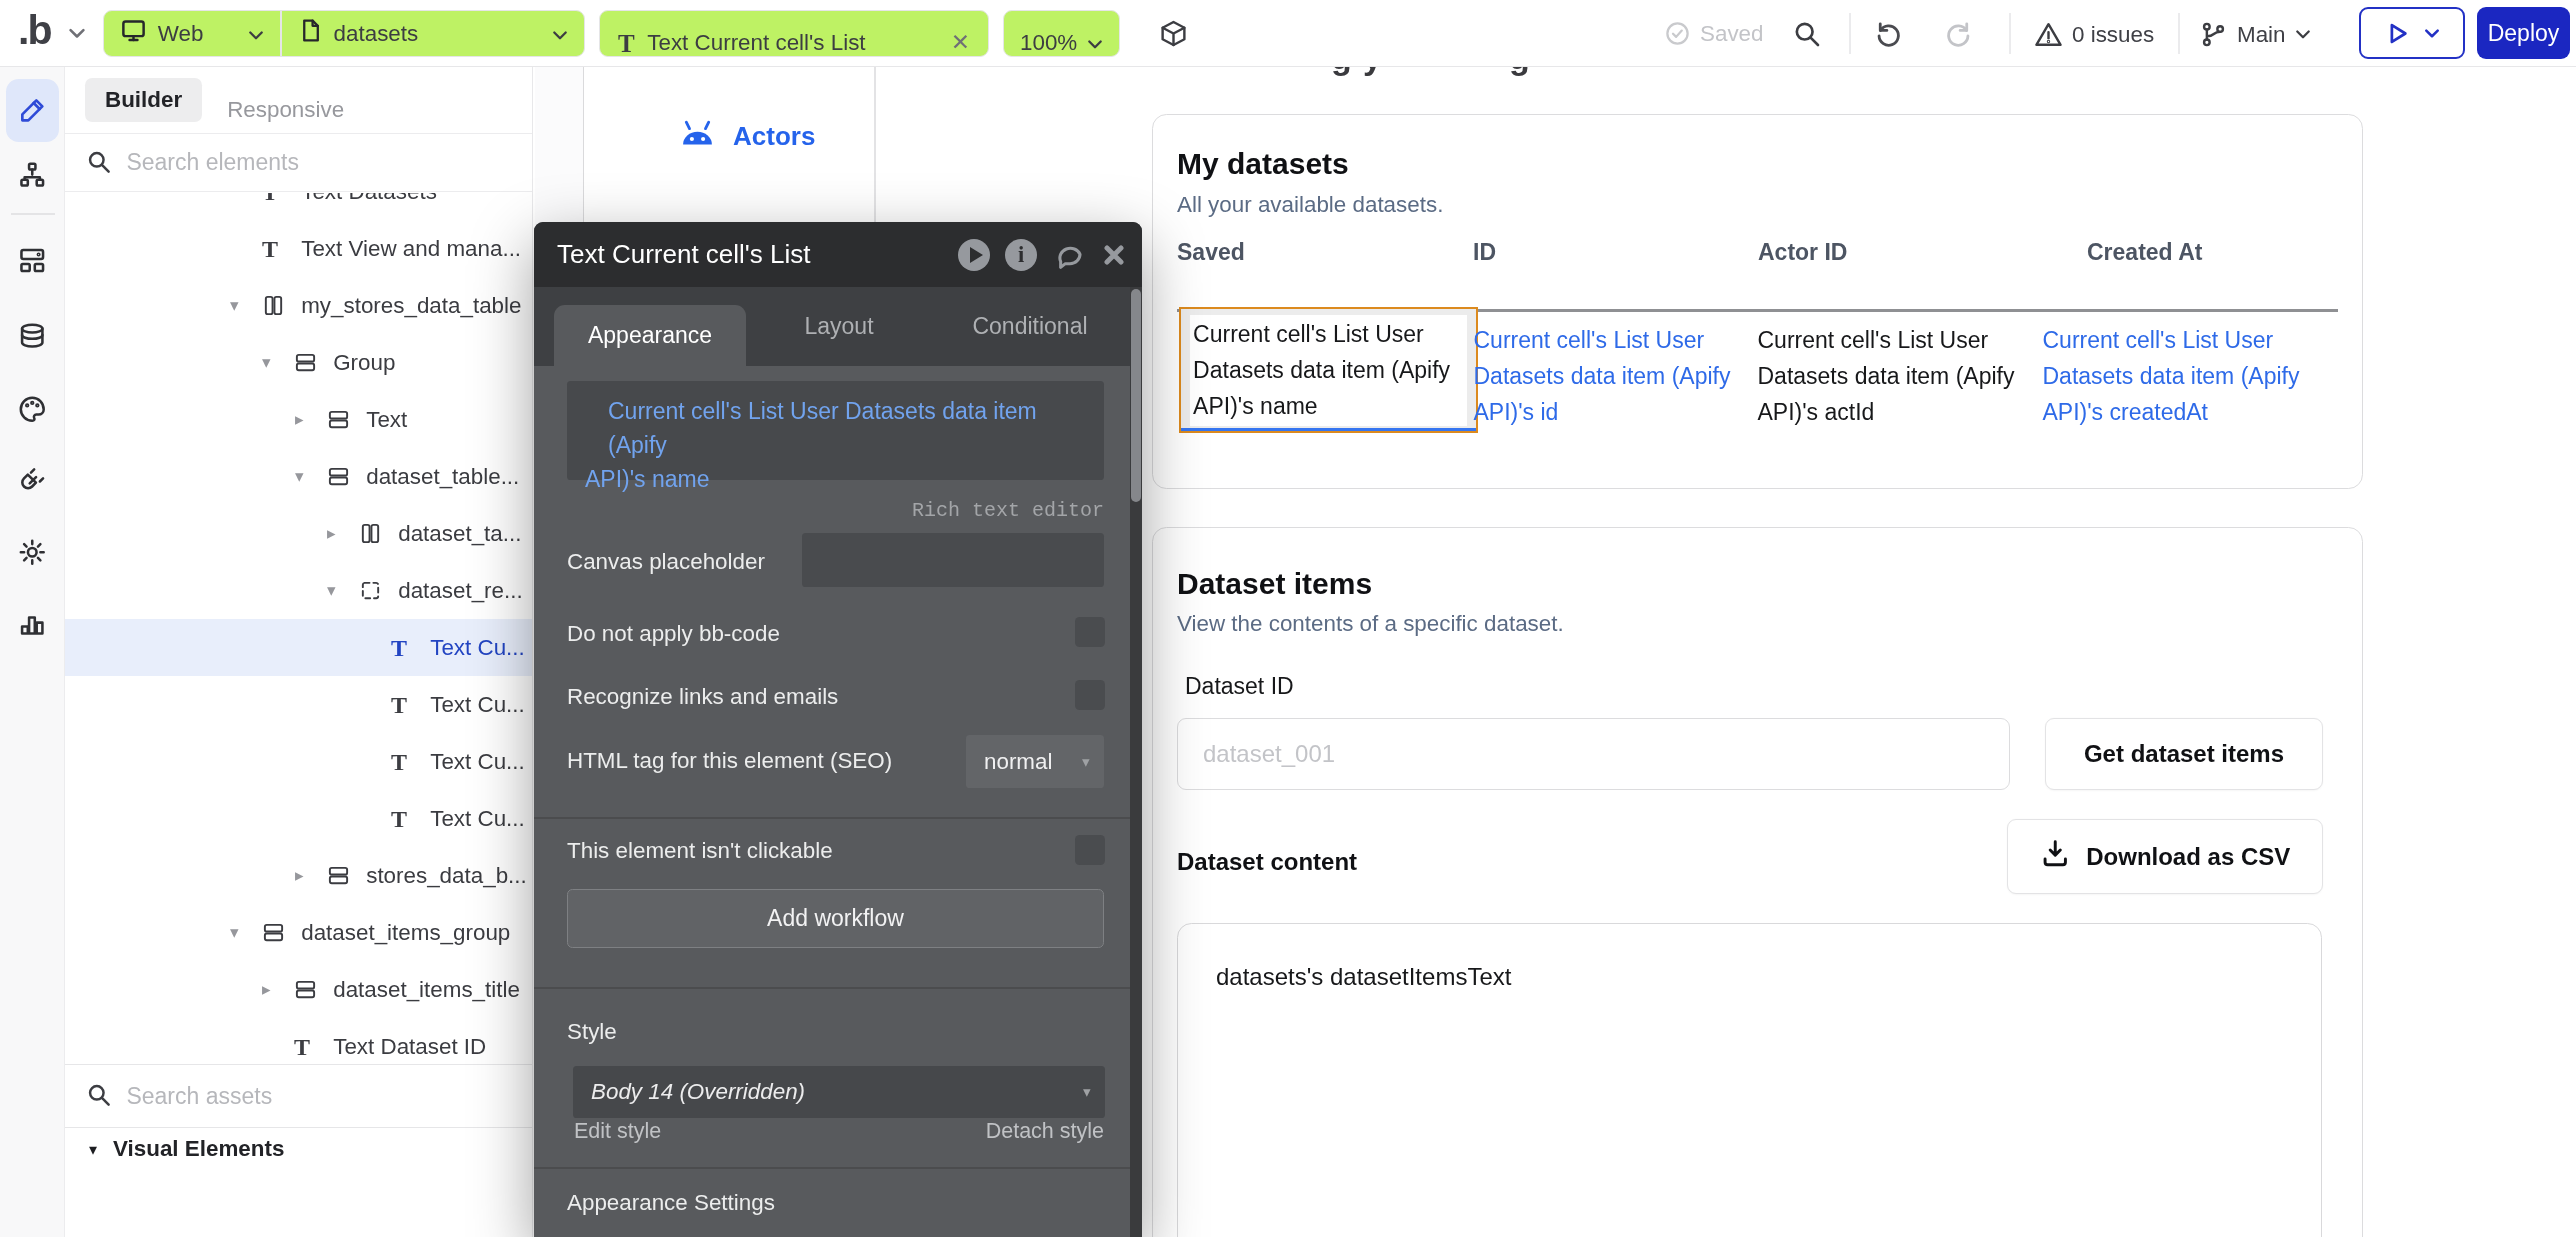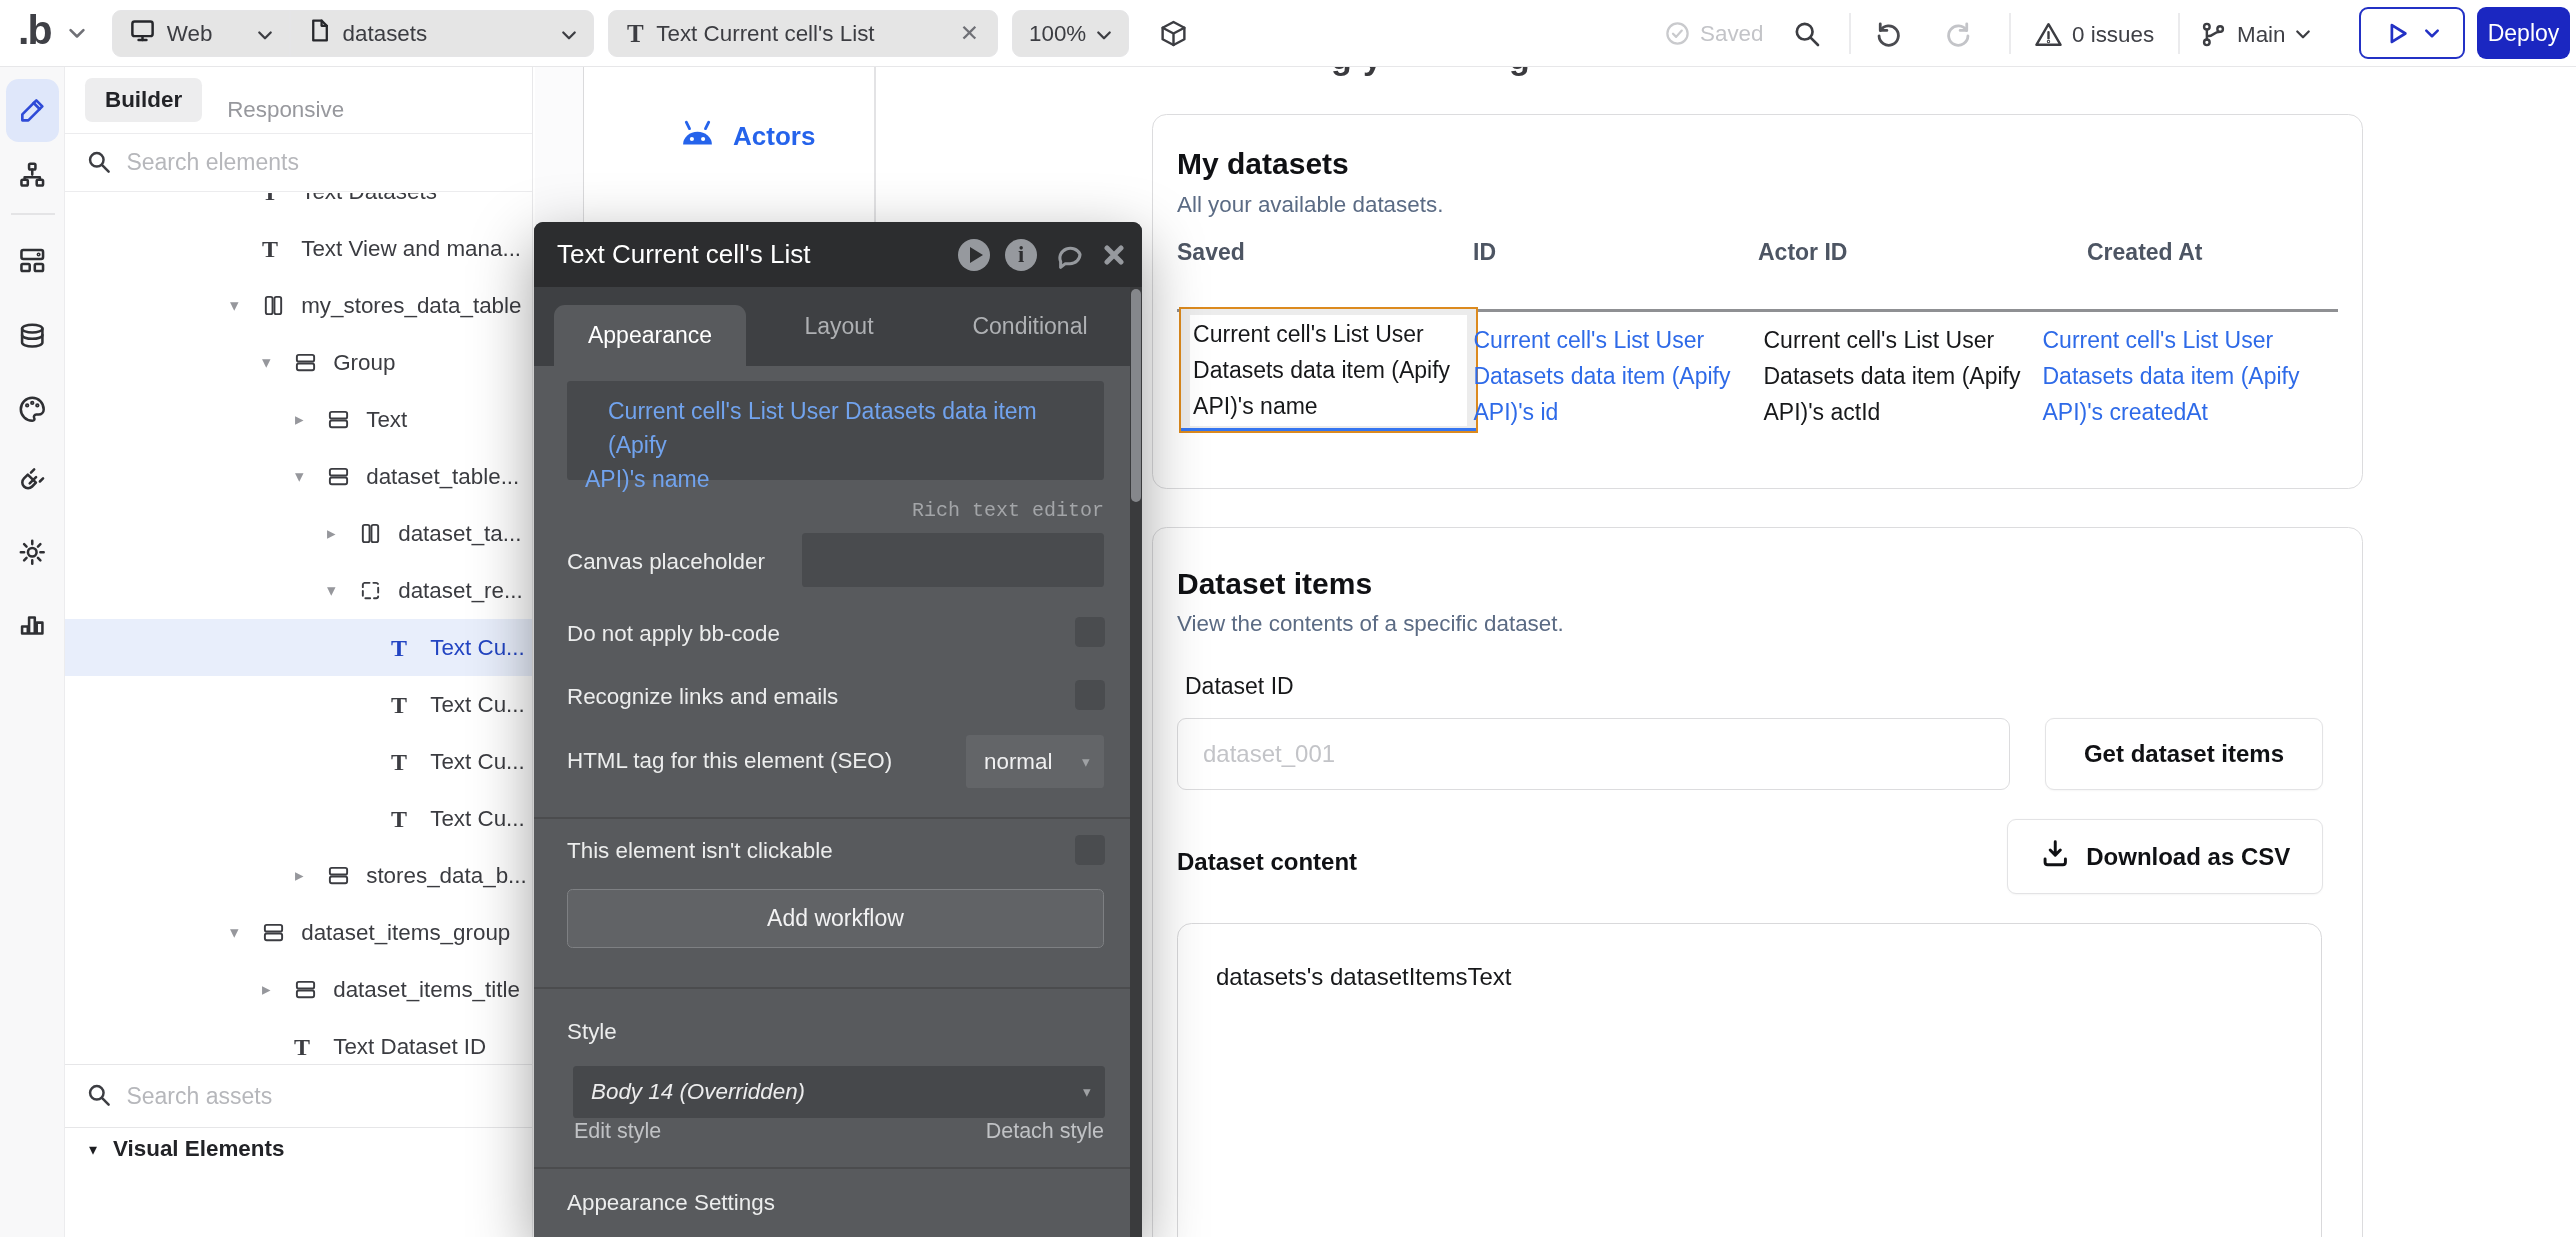--- a/index.html
+++ b/index.html
@@ -4,21 +4,21 @@
 <style>
   * { margin:0; padding:0; box-sizing:border-box; }
   html,body { background:#ffffff; }
   body { font-family:"Liberation Sans", sans-serif; }
   .screen { position:relative; width:2576px; height:1238px; background:#fff; overflow:hidden; }
 
   
   .toolbar { position:absolute; left:0; top:0; width:2576px; height:67px; background:#fff; border-bottom:0.9px solid #e7e7e9; z-index:30; }
   .tb-logo { position:absolute; left:18px; top:7.2px; font-size:41px; font-weight:700; color:#3f4046; letter-spacing:-1.8px; }
   .tb-logo-chev { position:absolute; left:68px; top:27px; }
-  .tb-box { position:absolute; top:10px; height:47px; border:1.8px solid #e5e5e7; border-radius:9px; background:#e5e5e5; display:flex; align-items:center; color:#3c3d42; font-size:22.4px;margin-left:9px; }
+  .tb-box { position:absolute; top:10px; height:47px; border:1.8px solid #e5e5e7; border-radius:9px; background:#bef264; display:flex; align-items:flex-end; color:#3c3d42; font-size:22.4px; }
   .seg { left:103px; width:482px; padding:0; }
   .seg-part { display:flex; align-items:center; height:100%; padding:0 16px; }
   .seg-div { width:1.8px; height:100%; background:#e5e5e7; }
   .seg .lbl { margin:0 9px 0 10.8px; }
   .grow { flex:1; }
   .tb-tab { left:599px; width:390px; padding:0 18px; }
   .tb-tab .lbl { margin-left:12.6px; }
   .tb-zoom { left:1003px; width:117px; padding:0 16px; justify-content:space-between; }
   .serifT { font-family:"Liberation Serif", serif; font-weight:700; font-size:25px; color:#3c3d42; line-height:1; }
   .xclose { font-size:23px; color:#6f7076; font-weight:400; }
@@ -80,21 +80,21 @@
   .col-h { position:absolute; top:124px; font-size:23px; font-weight:700; color:#4d5563; }
 
   .md-row { position:absolute; left:21.5px; top:194px; right:21.5px; height:144px; }
   .md-topline { position:absolute; left:2.7px; top:0; right:2.7px; height:2.7px; background:#8f9093; }
   .selcell { position:absolute; left:4px; top:-1.8px; width:299px; height:126px; background:#ececec; border:2.7px solid #dc8a1e; }
   .selcell-inner { margin:5.4px 9px 0 9px; background:#fff; padding:1.8px 3.6px; font-size:23px; line-height:36px; color:#17181a; }
   .selcell::after { content:""; position:absolute; left:0; right:0; bottom:0; height:3.6px; background:#3575f0; }
   .mcell { position:absolute; top:12.6px; width:274px; font-size:23px; line-height:36px; }
   .mcell.plain { color:#17181a; }
   .mcell.link { color:#2e6ae8; }
-  .c2 { left:299px; } .c3 { left:583px;margin-left:6px; } .c4 { left:868px; }
+  .c2 { left:299px; } .c3 { left:583px; } .c4 { left:868px; }
 
   .ds-label { position:absolute; left:32px; font-size:23px; color:#17181a; }
   .ds-input { position:absolute; left:24px; top:190px; width:833px; height:72px; border:1.8px solid #dcdcde; border-radius:9px; font-size:24px; color:#3c3c40; padding:0 25px; outline:none; font-family:"Liberation Sans",sans-serif; }
   .ds-input::placeholder { color:#c3c4c8; }
   .btn-light { position:absolute; background:#fff; border:1.8px solid #e3e3e5; border-radius:9px; box-shadow:0 0.9px 1.8px rgba(0,0,0,0.04); display:flex; align-items:center; justify-content:center; font-size:24px; font-weight:700; color:#101114; gap:16px; }
   .btn-get { left:892px; top:190px; width:278px; height:72px; }
   .btn-csv { left:854px; top:291px; width:316px; height:75px; }
   .ds-content-label { position:absolute; left:24px; top:320px; font-size:24px; font-weight:700; color:#101114; }
   .ds-textarea { position:absolute; left:24px; top:395px; width:1145px; height:386px; border:1.8px solid #d9d9db; border-radius:14.4px; font-size:24px; color:#17181a; padding:39px 38px; }
 

